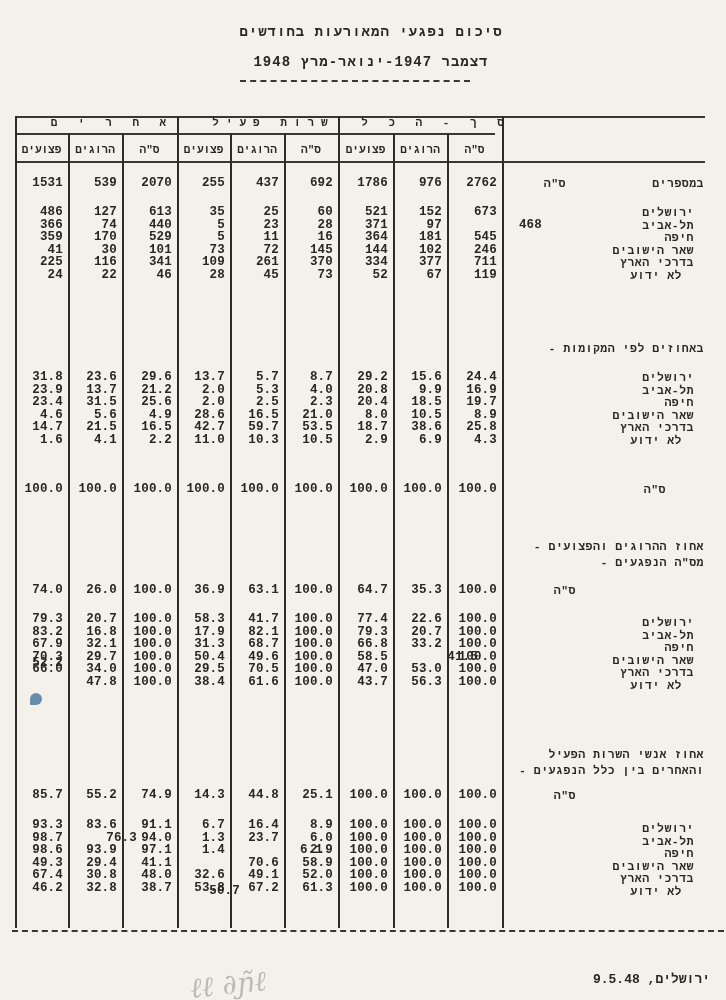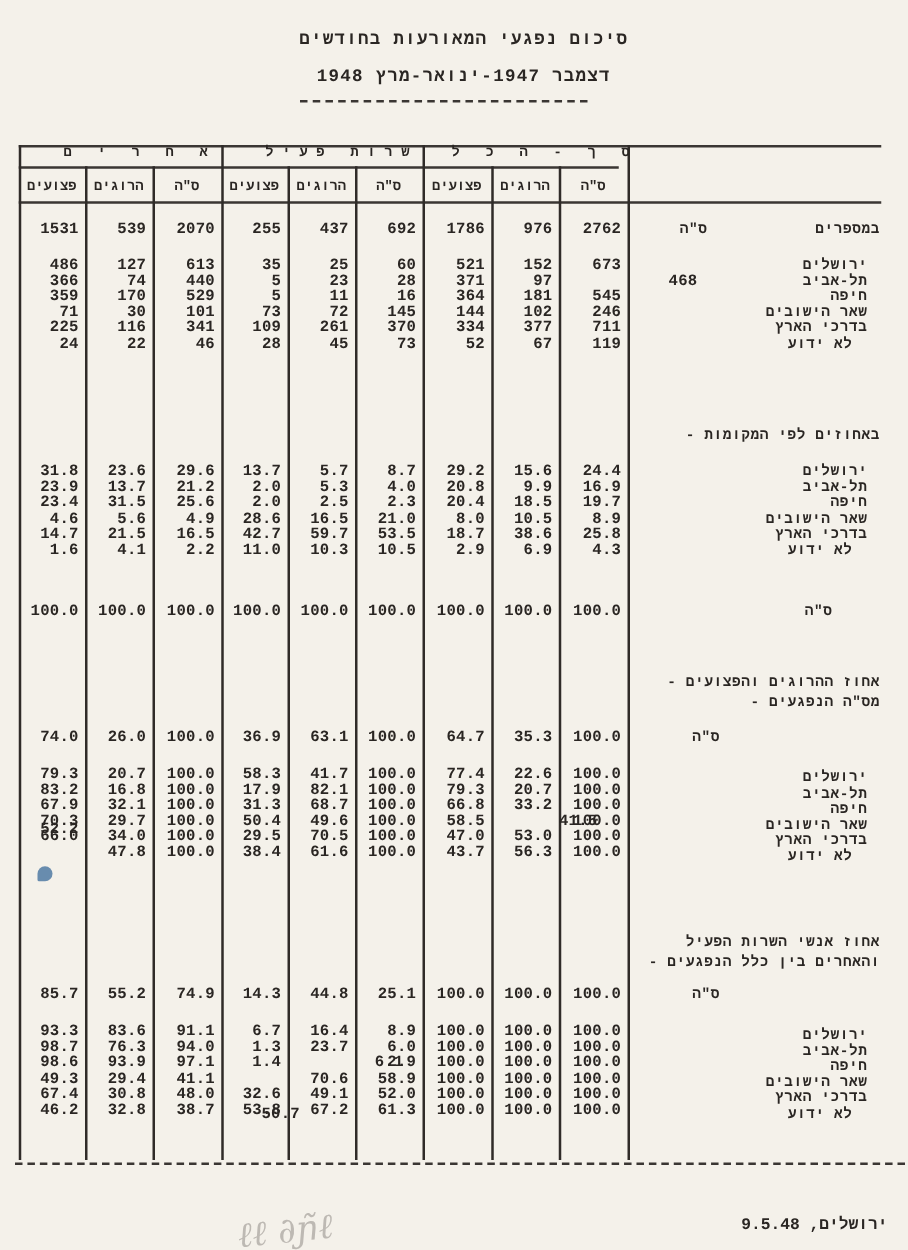--- a/index.html
+++ b/index.html
@@ -116,33 +116,33 @@
 <div class="cell" style="left: 447px; width: 50px; top: 205px;">673</div>
 <div class="label" style="right: 32px; top: 206px;">ירושלים</div>
 <div class="cell" style="left: 15px; width: 48px; top: 217.6px;">366</div>
 <div class="cell" style="left: 68px; width: 49px; top: 217.6px;">74</div>
 <div class="cell" style="left: 122px; width: 50px; top: 217.6px;">440</div>
 <div class="cell" style="left: 177px; width: 48px; top: 217.6px;">5</div>
 <div class="cell" style="left: 230px; width: 49px; top: 217.6px;">23</div>
 <div class="cell" style="left: 284px; width: 49px; top: 217.6px;">28</div>
 <div class="cell" style="left: 338px; width: 50px; top: 217.6px;">371</div>
 <div class="cell" style="left: 393px; width: 49px; top: 217.6px;">97</div>
-<div class="cell" style="left: 472px; width: 50px; top: 217.6px; padding-left: 36px;">468</div>
+<div class="cell" style="left: 456px; width: 50px; top: 217.6px; padding-left: 36px;">468</div>
 <div class="label" style="right: 32px; top: 218.6px;">תל-אביב</div>
 <div class="cell" style="left: 15px; width: 48px; top: 230.2px;">359</div>
 <div class="cell" style="left: 68px; width: 49px; top: 230.2px;">170</div>
 <div class="cell" style="left: 122px; width: 50px; top: 230.2px;">529</div>
 <div class="cell" style="left: 177px; width: 48px; top: 230.2px;">5</div>
 <div class="cell" style="left: 230px; width: 49px; top: 230.2px;">11</div>
 <div class="cell" style="left: 284px; width: 49px; top: 230.2px;">16</div>
 <div class="cell" style="left: 338px; width: 50px; top: 230.2px;">364</div>
 <div class="cell" style="left: 393px; width: 49px; top: 230.2px;">181</div>
 <div class="cell" style="left: 447px; width: 50px; top: 230.2px;">545</div>
 <div class="label" style="right: 32px; top: 231.2px;">חיפה</div>
-<div class="cell" style="left: 15px; width: 48px; top: 242.8px;">71</div>
+<div class="cell" style="left: 15px; width: 48px; top: 242.8px;">41</div>
 <div class="cell" style="left: 68px; width: 49px; top: 242.8px;">30</div>
 <div class="cell" style="left: 122px; width: 50px; top: 242.8px;">101</div>
 <div class="cell" style="left: 177px; width: 48px; top: 242.8px;">73</div>
 <div class="cell" style="left: 230px; width: 49px; top: 242.8px;">72</div>
 <div class="cell" style="left: 284px; width: 49px; top: 242.8px;">145</div>
 <div class="cell" style="left: 338px; width: 50px; top: 242.8px;">144</div>
 <div class="cell" style="left: 393px; width: 49px; top: 242.8px;">102</div>
 <div class="cell" style="left: 447px; width: 50px; top: 242.8px;">246</div>
 <div class="label" style="right: 32px; top: 243.8px;">שאר הישובים</div>
 <div class="cell" style="left: 15px; width: 48px; top: 255.4px;">225</div>
@@ -324,21 +324,21 @@
 <div class="cell" style="left: 68px; width: 49px; top: 818px;">83.6</div>
 <div class="cell" style="left: 122px; width: 50px; top: 818px;">91.1</div>
 <div class="cell" style="left: 177px; width: 48px; top: 818px;">6.7</div>
 <div class="cell" style="left: 230px; width: 49px; top: 818px;">16.4</div>
 <div class="cell" style="left: 284px; width: 49px; top: 818px;">8.9</div>
 <div class="cell" style="left: 338px; width: 50px; top: 818px;">100.0</div>
 <div class="cell" style="left: 393px; width: 49px; top: 818px;">100.0</div>
 <div class="cell" style="left: 447px; width: 50px; top: 818px;">100.0</div>
 <div class="label" style="right: 32px; top: 822px;">ירושלים</div>
 <div class="cell" style="left: 15px; width: 48px; top: 830.6px;">98.7</div>
-<div class="cell" style="left: 68px; width: 49px; top: 830.6px;">76.3</div>
+<div class="cell" style="left: 68px; width: 49px; top: 830.6px; padding-left: 20px;">76.3</div>
 <div class="cell" style="left: 122px; width: 50px; top: 830.6px;">94.0</div>
 <div class="cell" style="left: 177px; width: 48px; top: 830.6px;">1.3</div>
 <div class="cell" style="left: 230px; width: 49px; top: 830.6px;">23.7</div>
 <div class="cell" style="left: 284px; width: 49px; top: 830.6px;">6.0</div>
 <div class="cell" style="left: 338px; width: 50px; top: 830.6px;">100.0</div>
 <div class="cell" style="left: 393px; width: 49px; top: 830.6px;">100.0</div>
 <div class="cell" style="left: 447px; width: 50px; top: 830.6px;">100.0</div>
 <div class="label" style="right: 32px; top: 834.6px;">תל-אביב</div>
 <div class="cell" style="left: 15px; width: 48px; top: 843.2px;">98.6</div>
 <div class="cell" style="left: 68px; width: 49px; top: 843.2px;">93.9</div>

